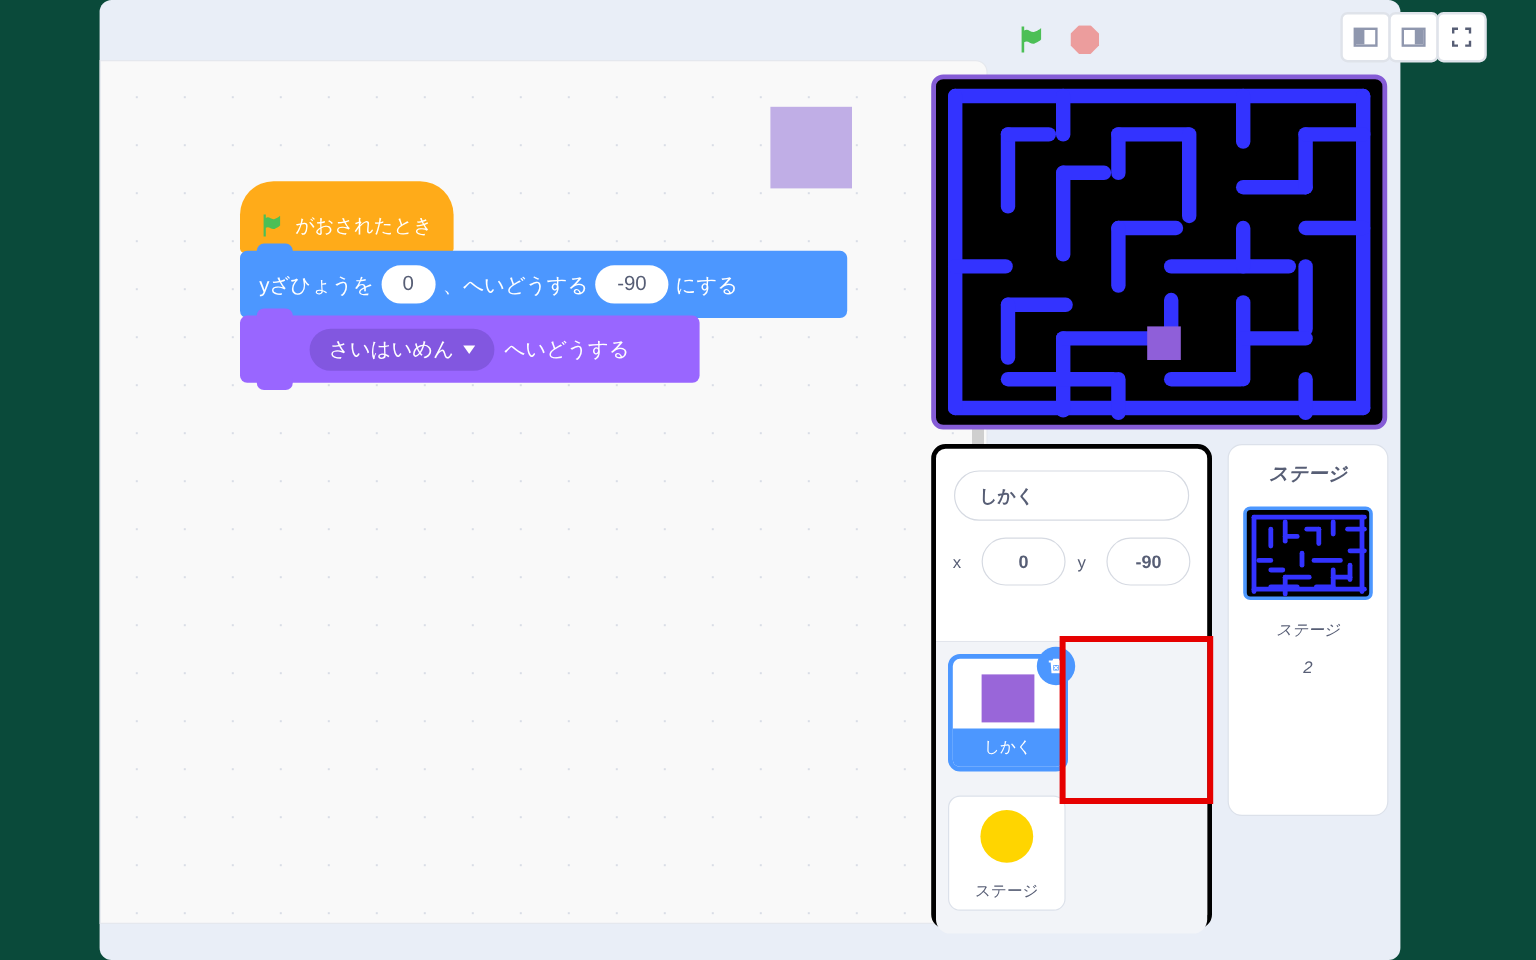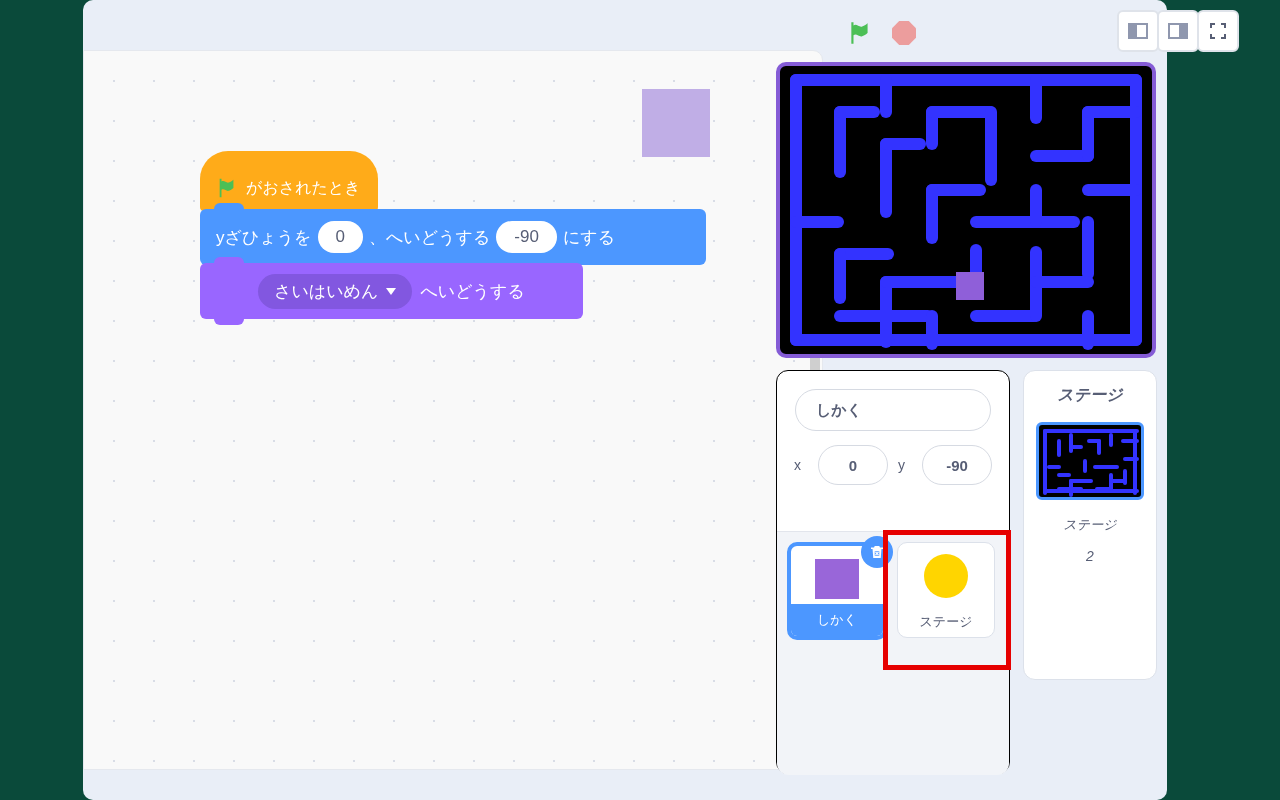--- a/index.html
+++ b/index.html
@@ -38,21 +38,21 @@
   .looks-content { height:100%; display:flex; align-items:center; gap:8px; padding:0 20px 0 58px; color:#fff; font-size:17px; font-weight:500;}
   .dropdown { background:#8257e0; border-radius:20px; padding:6px 16px; display:flex; align-items:center; gap:8px;}
   .dropdown-arrow { width:0;height:0;border-left:5px solid transparent;border-right:5px solid transparent;border-top:7px solid #fff;}
 
   .stage { position: absolute; left: 693px; top: 62px; width: 380px; height: 296px; background: #000; border: 4px solid #855cd6; border-radius: 10px; overflow:hidden; }
   .wall { position:absolute; background:#3333ff; border-radius:6px; }
   .wall.h { height:12px; }
   .wall.v { width:12px; }
   .maze-sprite { position:absolute; left:176px; top:206px; width:28px; height:28px; background:#8f5fd9;}
 
-  .sprite-panel { position:absolute; left:693px; top:370px; width:234px; height:404px; background:#fff; border:1px solid #000000; border-radius:12px; padding:14px 12px; }
+  .sprite-panel { position:absolute; left:693px; top:370px; width:234px; height:404px; background:#fff; border:4px solid #000000; border-radius:12px; padding:14px 12px; }
   .name-input { width:196px; height:42px; border:1.5px solid #d6dae2; border-radius:22px; padding:0 20px; font-size:15px; color:#575e75; font-weight:600; outline:none; margin: 4px auto 14px; display:block;}
   .xy-row { display:flex; align-items:center; justify-content:center; gap:10px; margin-bottom:8px;}
   .xy-label { font-size:14px; color:#575e75; font-weight:500; width:14px;}
   .xy-input { width:70px; height:40px; border:1.5px solid #d6dae2; border-radius:22px; text-align:center; font-size:15px; color:#575e75; font-weight:600; outline:none;}
   .sprite-grid { position:absolute; left:0; top:160px; width:100%; background:#f2f4f8; border-top:1px solid #e2e5ec; padding:10px; display:flex; flex-wrap:wrap; gap:10px; height: 244px; border-bottom-left-radius:12px; border-bottom-right-radius:12px;}
   .sprite-card { width:98px; height:96px; background:#fff; border:1.5px solid #dce1ea; border-radius:10px; display:flex; flex-direction:column; align-items:center; justify-content:flex-end; cursor:pointer; position:relative;}
   .sprite-card.selected { border:4px solid #4c97ff; width:100px; height:98px; padding-bottom:0;}
   .sprite-card .thumb { width:52px; height:46px; display:flex; align-items:center; justify-content:center; margin-bottom:auto; margin-top:10px;}
   .sprite-card .label { font-size:13px; color:#575e75; padding:6px 0; font-weight:500;}
   .sprite-card.selected .label { background:#4c97ff; color:#fff; width:100%; text-align:center; border-bottom-left-radius:6px; border-bottom-right-radius:6px; padding:7px 0;}

